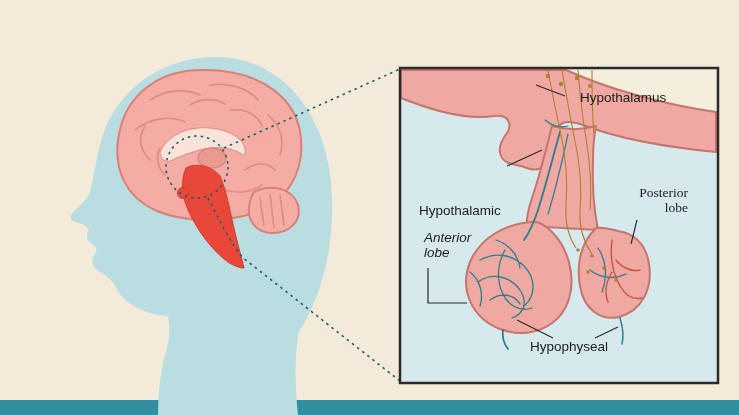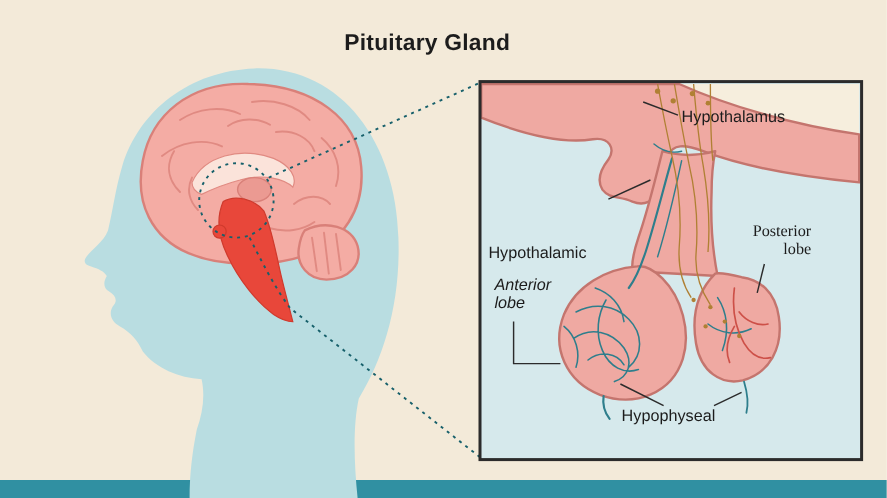--- a/index.html
+++ b/index.html
@@ -12,20 +12,21 @@
   }
   .art{position:absolute;left:0;top:0;}
   .title{
     position:absolute;top:26px;left:0;width:712px;
     text-align:center;font-size:19px;font-weight:700;
     color:var(--text,#1c1c1c);letter-spacing:.2px;
   }
   .label{
     position:absolute;font-size:13.5px;color:var(--text,#1c1c1c);
     line-height:1.12;
+    padding-left:12px;
   }
   .label span{display:block;}
   .lbl-hypothalamus{left:568px;top:90px;}
   .lbl-hypothalamic-neurons{left:407px;top:159px;margin-top:44px;}
   .lbl-posterior-lobe{left:596px;top:185px;width:80px;text-align:right;font-family:Liberation Serif, serif;}
   .lbl-anterior-lobe{left:412px;top:230px;font-style:italic;}
   .lbl-hypophyseal-veins{left:518px;top:339px;width:114px;text-align:left;}
 
   .fill-head{fill:var(--head,#b9dde1);}
   .fill-brain{fill:var(--brain,#f4aca4);stroke:var(--brain-outline,#d98079);stroke-width:2;stroke-linejoin:round;}
@@ -150,21 +151,20 @@
       <path class="leader" d="M565,96 L536,85"></path>
       <path class="leader" d="M507,166 L542,150"></path>
       <path class="leader" d="M637,220 L631,244"></path>
       <path class="leader" d="M428,268 L428,303 L467,303"></path>
       <path class="leader" d="M553,338 L517,320 M595,338 L618,327"></path>
 
       <rect class="inset-frame" x="400" y="68" width="318" height="315"></rect>
     </g>
   </svg>
 
-  <div class="title">Pituitary Gland</div>
 
   <div class="label lbl-hypothalamus">
     <span>Hypothalamus</span>
   </div>
 
   <div class="label lbl-hypothalamic-neurons">
     <span>Hypothalamic</span>
   </div>
 
   <div class="label lbl-posterior-lobe">

